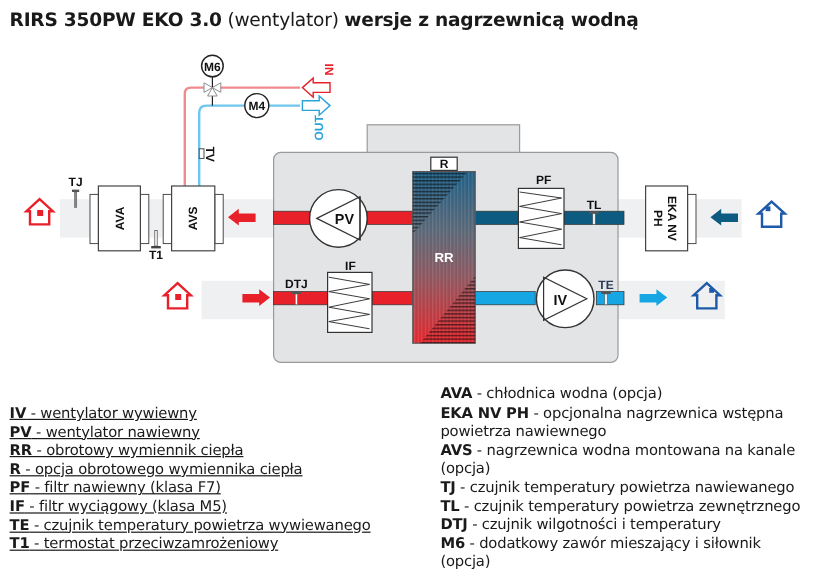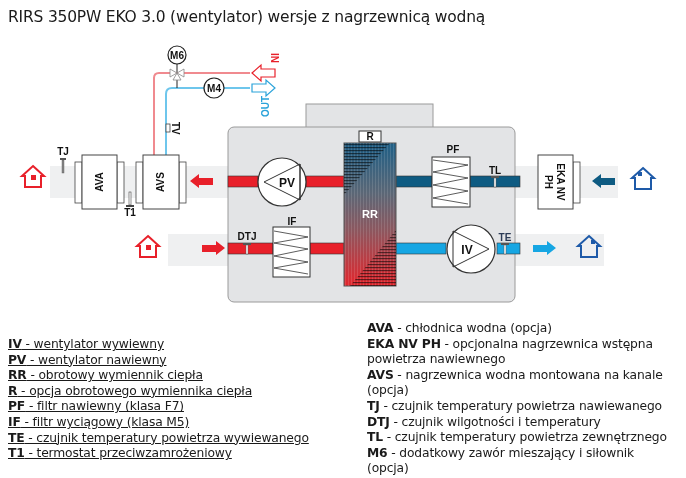--- a/index.html
+++ b/index.html
@@ -1,19 +1,19 @@
 <!DOCTYPE html>
 <html><head>
 <meta charset="utf-8">
 <style>
   html, body { margin: 0; padding: 0; background: #ffffff; }
   body { width: 686px; height: 478px; position: relative; overflow: hidden;
          font-family: "DejaVu Sans", "Liberation Sans", sans-serif; color: #1a1a1a; }
   .title { position: absolute; left: 8px; top: 8px; font-size: 15.5px; white-space: nowrap; letter-spacing: -0.2px; }
-  .title b { font-weight: normal; }
+  .title b { font-weight: bold; }
   .title .light { font-weight: normal; }
   svg.diagram { position: absolute; left: 0; top: 0; }
   svg text { font-family: "Liberation Sans", sans-serif; font-weight: bold; }
   .legend { position: absolute; font-size: 12.3px; line-height: 15.6px; letter-spacing: -0.15px; }
   .legend .row b { font-weight: bold; }
   .legend-left { left: 8px; top: 337px; width: 340px; text-decoration: underline; }
   .legend-right { left: 367px; top: 321px; width: 300px; }
 </style>
 </head>
 <body>
@@ -213,17 +213,17 @@
   <div class="row"><b>IF</b><span> - filtr wyciągowy (klasa M5)</span></div>
   <div class="row"><b>TE</b><span> - czujnik temperatury powietrza wywiewanego</span></div>
   <div class="row"><b>T1</b><span> - termostat przeciwzamrożeniowy</span></div>
 </div>
 
 <div class="legend legend-right">
   <div class="row"><b>AVA</b><span> - chłodnica wodna (opcja)</span></div>
   <div class="row"><b>EKA NV PH</b><span> - opcjonalna nagrzewnica wstępna powietrza nawiewnego</span></div>
   <div class="row"><b>AVS</b><span> - nagrzewnica wodna montowana na kanale (opcja)</span></div>
   <div class="row"><b>TJ</b><span> - czujnik temperatury powietrza nawiewanego</span></div>
+  <div class="row"><b>TL</b><span> - czujnik temperatury powietrza zewnętrznego</span></div>
   <div class="row"><b>DTJ</b><span> - czujnik wilgotności i temperatury</span></div>
-  <div class="row"><b>TL</b><span> - czujnik temperatury powietrza zewnętrznego</span></div>
   <div class="row"><b>M6</b><span> - dodatkowy zawór mieszający i siłownik (opcja)</span></div>
   <div class="row"><b>M4</b><span> - pompa obiegowa</span></div>
 </div>
 
 </body></html>

